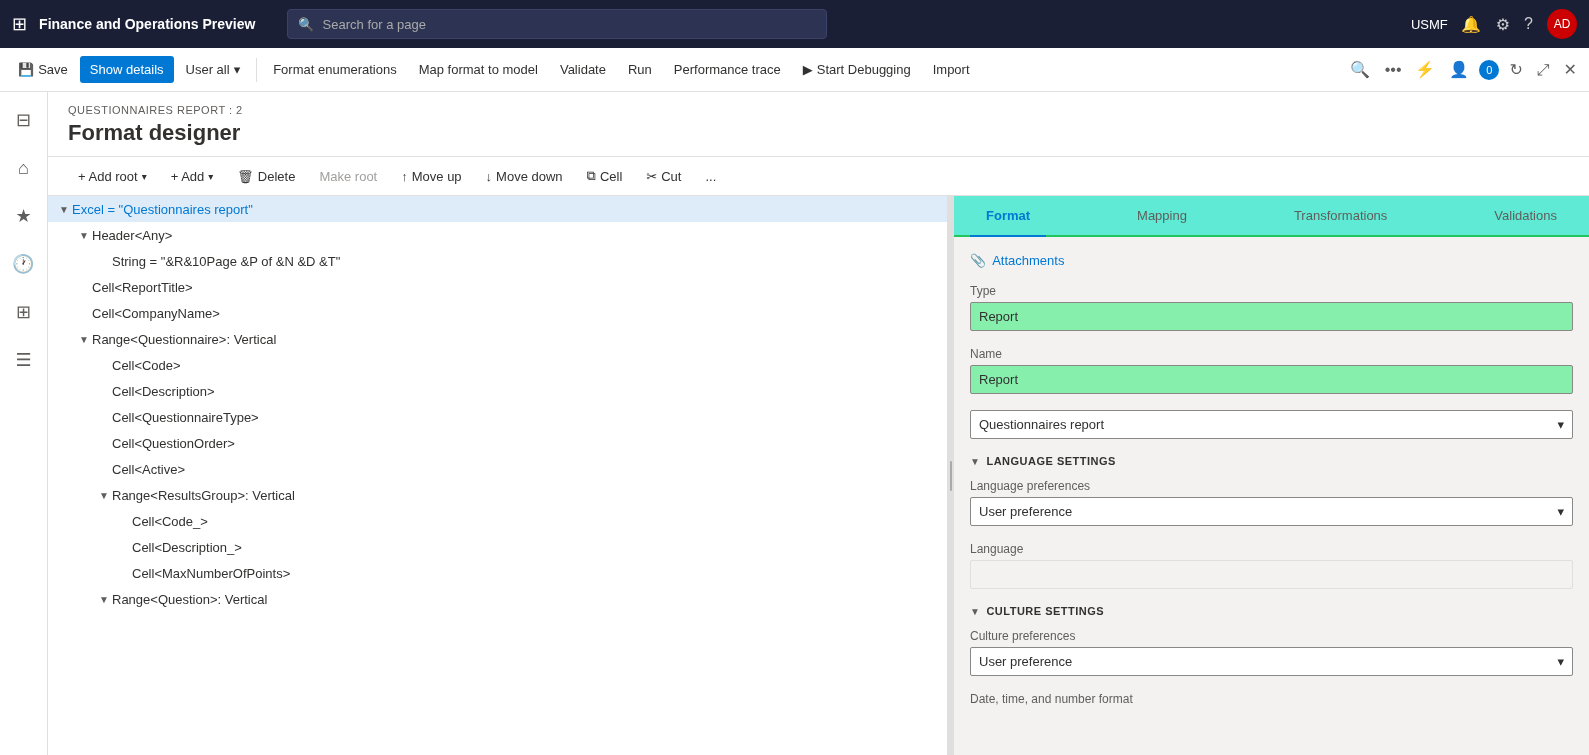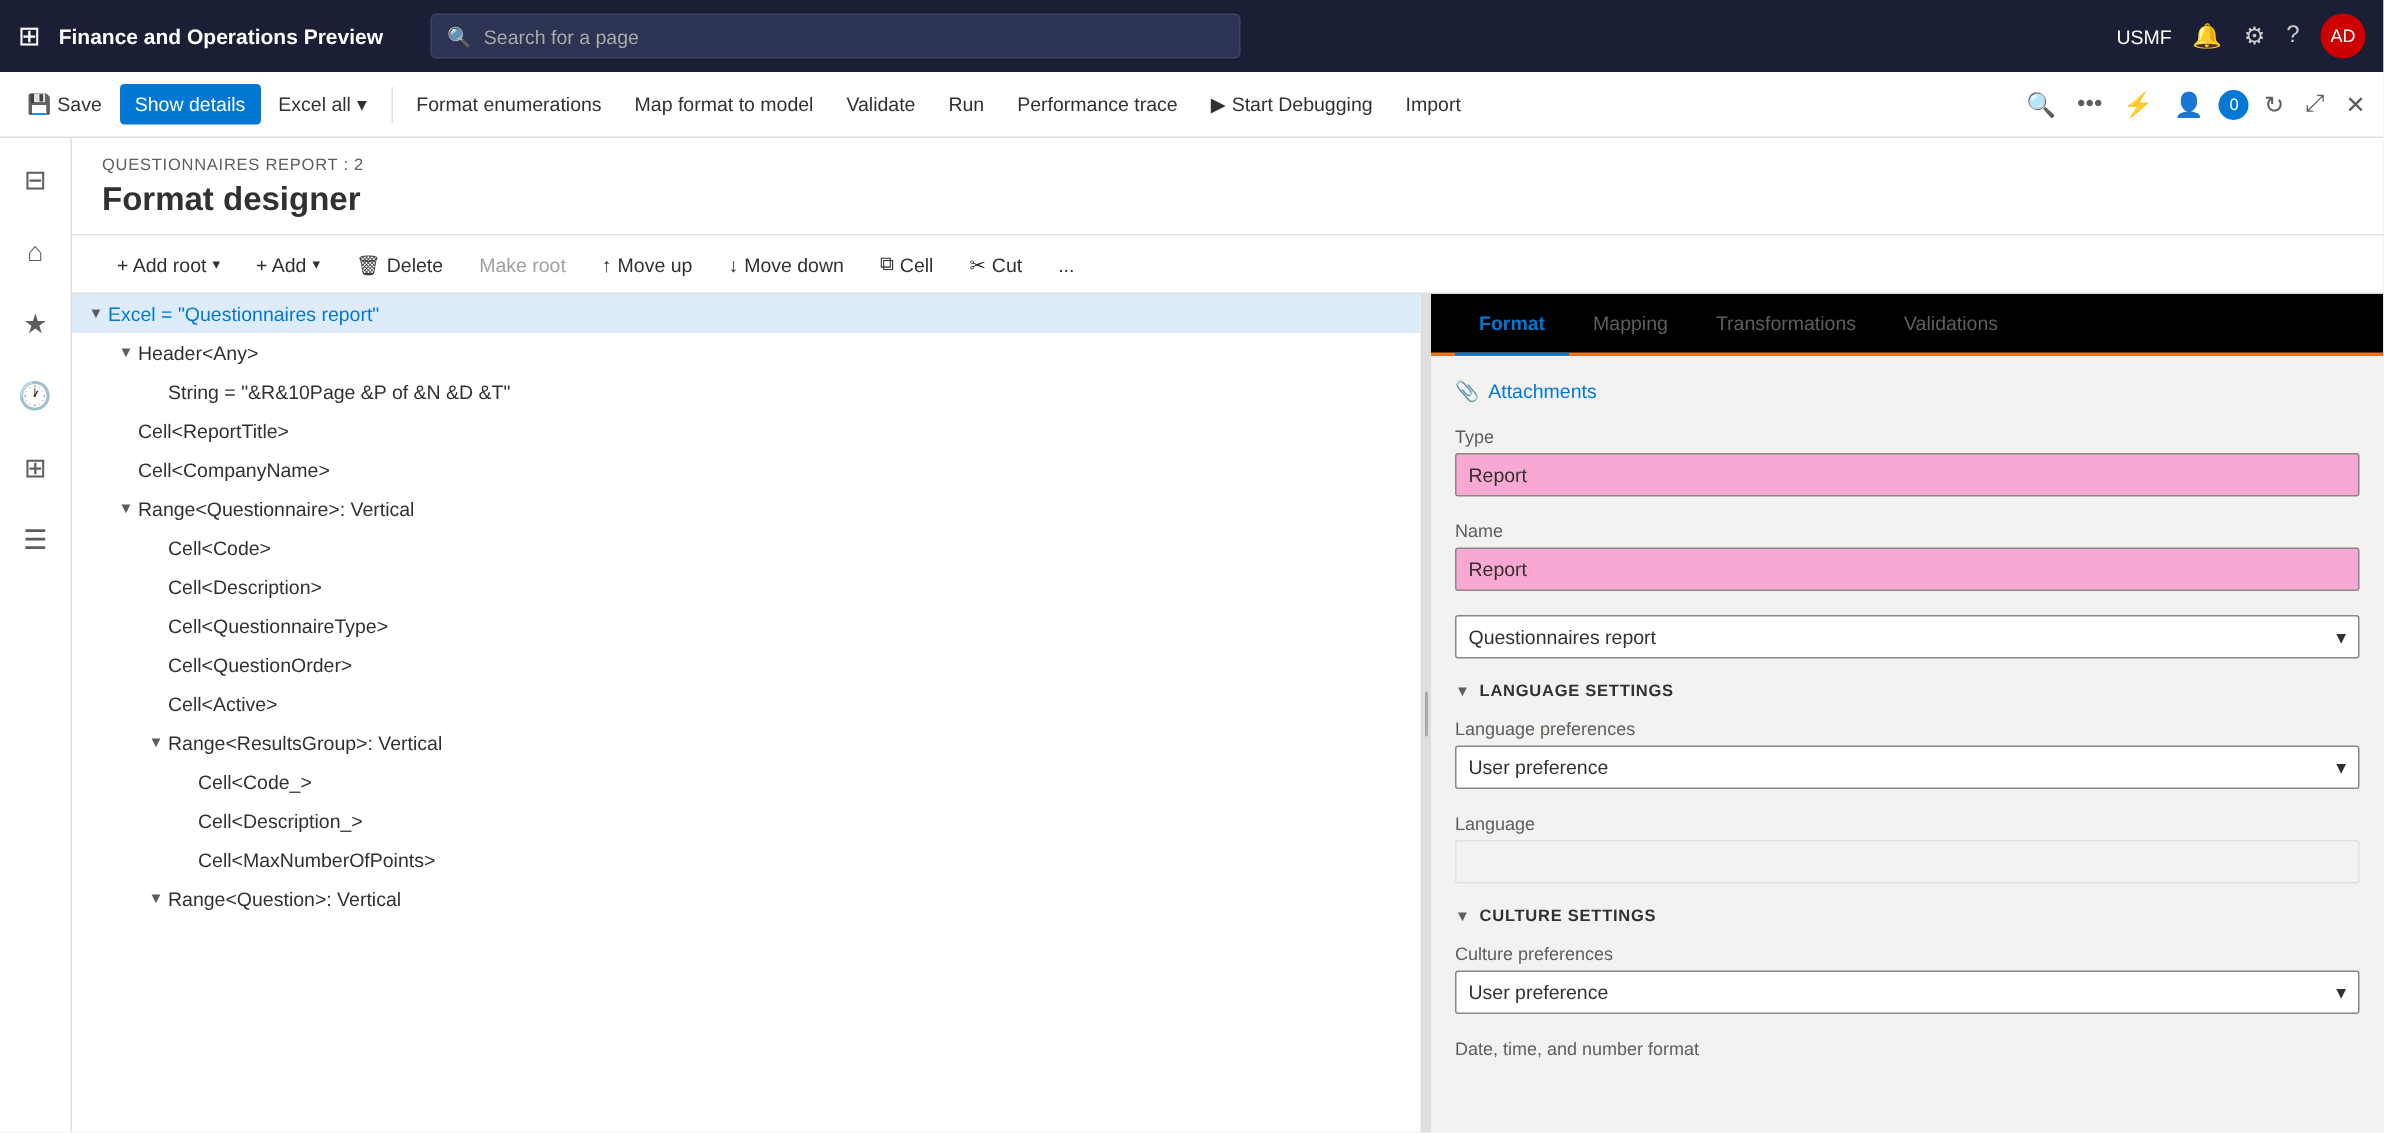--- a/index.html
+++ b/index.html
@@ -181,23 +181,24 @@
     
     .props-panel {
       flex: 1;
       background: #f3f2f1;
       overflow-y: auto;
     }
 
     
     .props-tabs {
       display: flex;
-      background: #000000;
-      border-bottom: 2px solid #f97316;
+      background: #5eead4;
+      border-bottom: 2px solid #22c55e;
       padding: 0 16px;
+      justify-content: space-between;
     }
     .props-tab {
       padding: 12px 16px;
       font-size: 13px;
       color: #605e5c;
       cursor: pointer;
       border-bottom: 2px solid transparent;
       margin-bottom: -2px;
     }
     .props-tab.active {
@@ -219,21 +220,21 @@
 
     
     .field-group { margin-bottom: 16px; }
     .field-label {
       font-size: 12px; color: #605e5c; margin-bottom: 4px;
     }
     .field-input {
       width: 100%;
       padding: 6px 8px;
       border: 1px solid #8a8886;
-      background: #f9a8d4;
+      background: #86efac;
       font-size: 13px;
       color: #323130;
       border-radius: 2px;
     }
     .field-select {
       width: 100%;
       padding: 6px 8px;
       border: 1px solid #8a8886;
       background: #fff;
       font-size: 13px;
@@ -280,21 +281,21 @@
 
 <div class="secondary-toolbar">
   <button class="toolbar-btn">
     <span>💾</span>
     <span>Save</span>
   </button>
   <button class="toolbar-btn primary">
     <span>Show details</span>
   </button>
   <button class="toolbar-btn">
-    <span>Excel all</span>
+    <span>User all</span>
     <span class="chevron">▾</span>
   </button>
   <div class="toolbar-sep"></div>
   <button class="toolbar-btn">
     <span>Format enumerations</span>
   </button>
   <button class="toolbar-btn">
     <span>Map format to model</span>
   </button>
   <button class="toolbar-btn">

